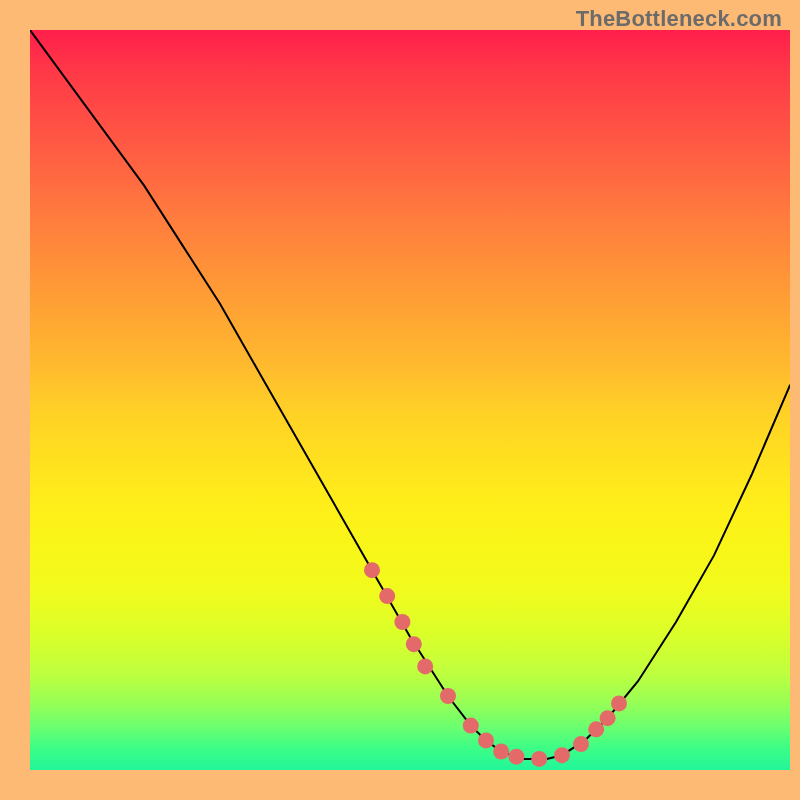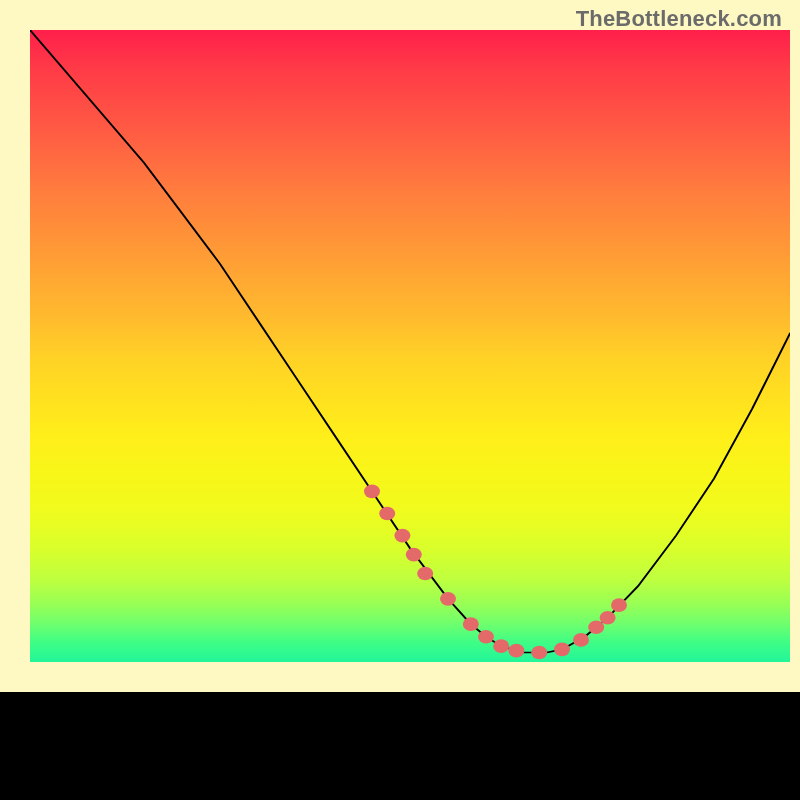--- a/index.html
+++ b/index.html
@@ -1,21 +1,21 @@
 <!DOCTYPE html>
 <html><head>
 <meta charset="utf-8">
 <style>
   * { margin: 0; padding: 0; box-sizing: border-box; }
   html, body { width: 800px; height: 800px; background: #000; overflow: hidden; }
   .container {
     position: relative;
     width: 800px;
-    height: 692px;
-    background: #fef9c3;
+    height: 800px;
+    background: #fdba74;
   }
   .watermark {
     position: absolute;
     top: 6px;
     right: 18px;
     font-family: Arial, Helvetica, sans-serif;
     font-size: 22px;
     font-weight: 600;
     color: #6b6b6b;
     letter-spacing: 0.2px;

